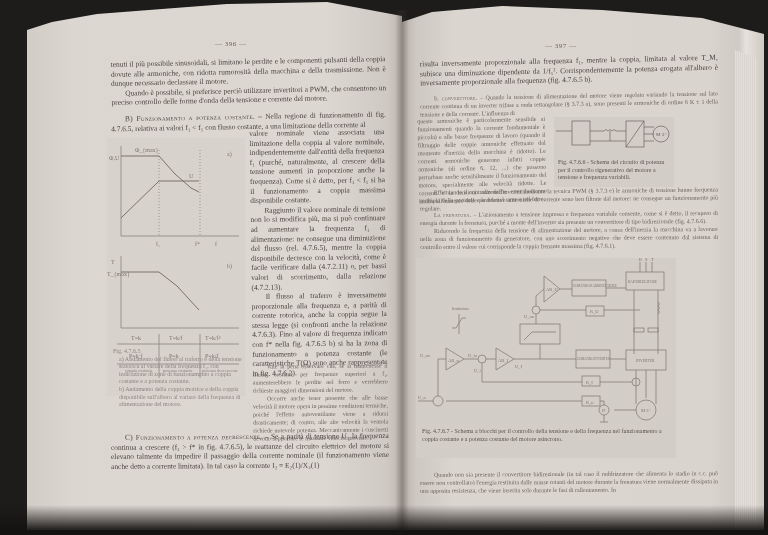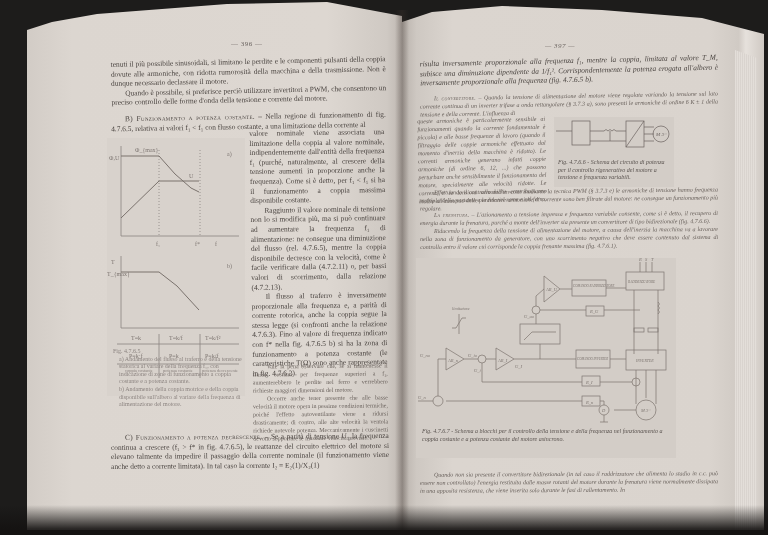--- a/index.html
+++ b/index.html
@@ -14,21 +14,20 @@
   }
   .page-left {
     left:27px; width:375px; height:530px;
     clip-path: polygon(0 30px, 25px 22px, 70px 14px, 200px 4px, 300px 2px, 375px 16px, 375px 100%, 0 100%);
     background: linear-gradient(to right, #d2ccc6 0%, #dcd6d0 12%, #ddd7d1 80%, #cfc9c3 96%, #bdb6b0 100%);
   }
   .page-right {
     left:402px; width:362px; height:530px;
     clip-path: polygon(0 22px, 30px 12px, 100px 6px, 200px 10px, 300px 18px, 362px 34px, 362px 100%, 0 100%);
     background: linear-gradient(to right, #b8b1ab 0%, #cec8c2 4%, #dbd5cf 14%, #dad4ce 85%, #d0cac4 93%, #e6e1dc 95%, #cfc9c3 100%);
-    font-style: italic;
   }
   .page-edge {
     position:absolute; left:735px; top:50px; width:22px; height:480px;
     background: repeating-linear-gradient(to right, #e3ded9 0px, #e3ded9 1px, #cfc9c4 2px);
     clip-path: polygon(0 0, 100% 8px, 100% 100%, 0 100%);
   }
   .gutter {
     position:absolute; left:395px; top:10px; width:14px; height:525px;
     background: linear-gradient(to right, rgba(0,0,0,0) 0%, rgba(60,50,45,0.35) 50%, rgba(0,0,0,0) 100%);
   }
@@ -50,21 +49,21 @@
   svg text { font-family:"Liberation Serif", serif; }
   .shadow-bottom {
     position:absolute; left:0; top:505px; width:768px; height:30px;
     background: linear-gradient(to bottom, rgba(0,0,0,0) 0%, rgba(20,18,17,0.9) 80%);
   }
 </style>
 </head>
 <body>
 
 <div class="page page-left">
-  <div class="folio" style="left:204px;top:40px;">— 396 —</div>
+  <div class="folio" style="left:188px;top:40px;">— 396 —</div>
 
   <div class="txt" style="left:84px;top:57px;width:275px;transform:rotate(-1.2deg);">
     <p>tenuti il più possibile sinusoidali, si limitano le perdite e le componenti pulsanti della coppia dovute alle armoniche, con ridotta rumorosità della macchina e della trasmissione. Non è dunque necessario declassare il motore.</p>
     <p class="indent">Quando è possibile, si preferisce perciò utilizzare invertitori a PWM, che consentono un preciso controllo delle forme d'onda della tensione e corrente del motore.</p>
   </div>
 
   <div class="txt" style="left:84px;top:112px;width:275px;transform:rotate(-1deg);">
     <p class="indent"><span class="sc">B) Funzionamento a potenza costante.</span> <span>– Nella regione di funzionamento di fig. 4.7.6.5, relativa ai valori f₁ &lt; f₁ con flusso costante, a una limitazione della corrente al</span></p>
   </div>
 

